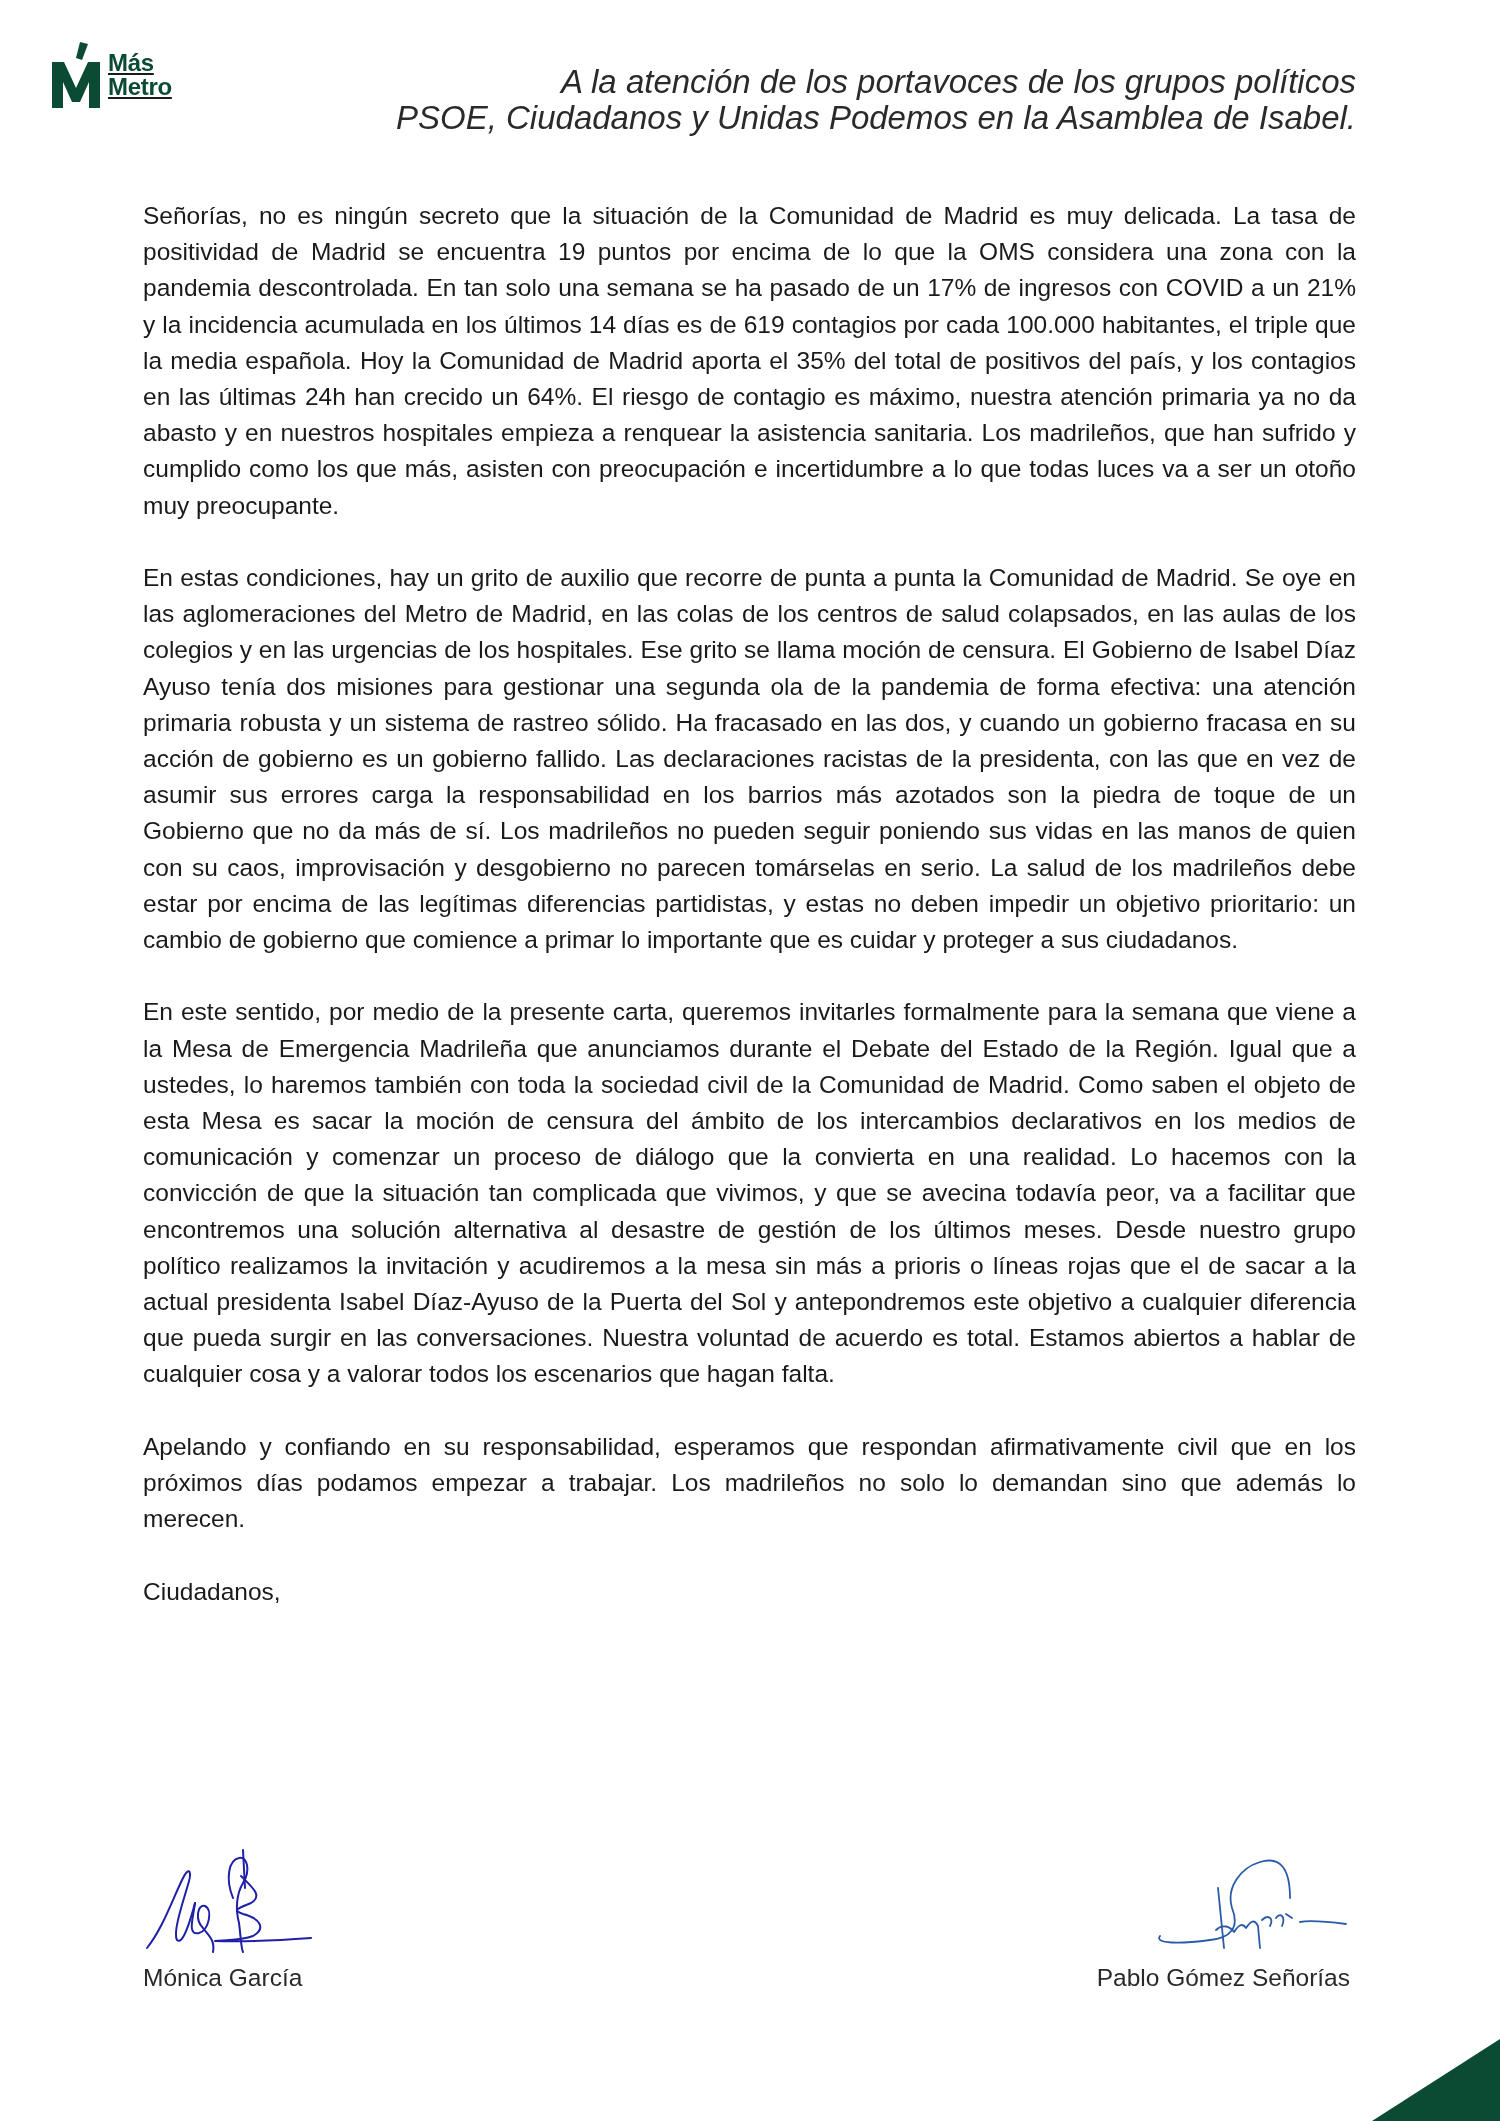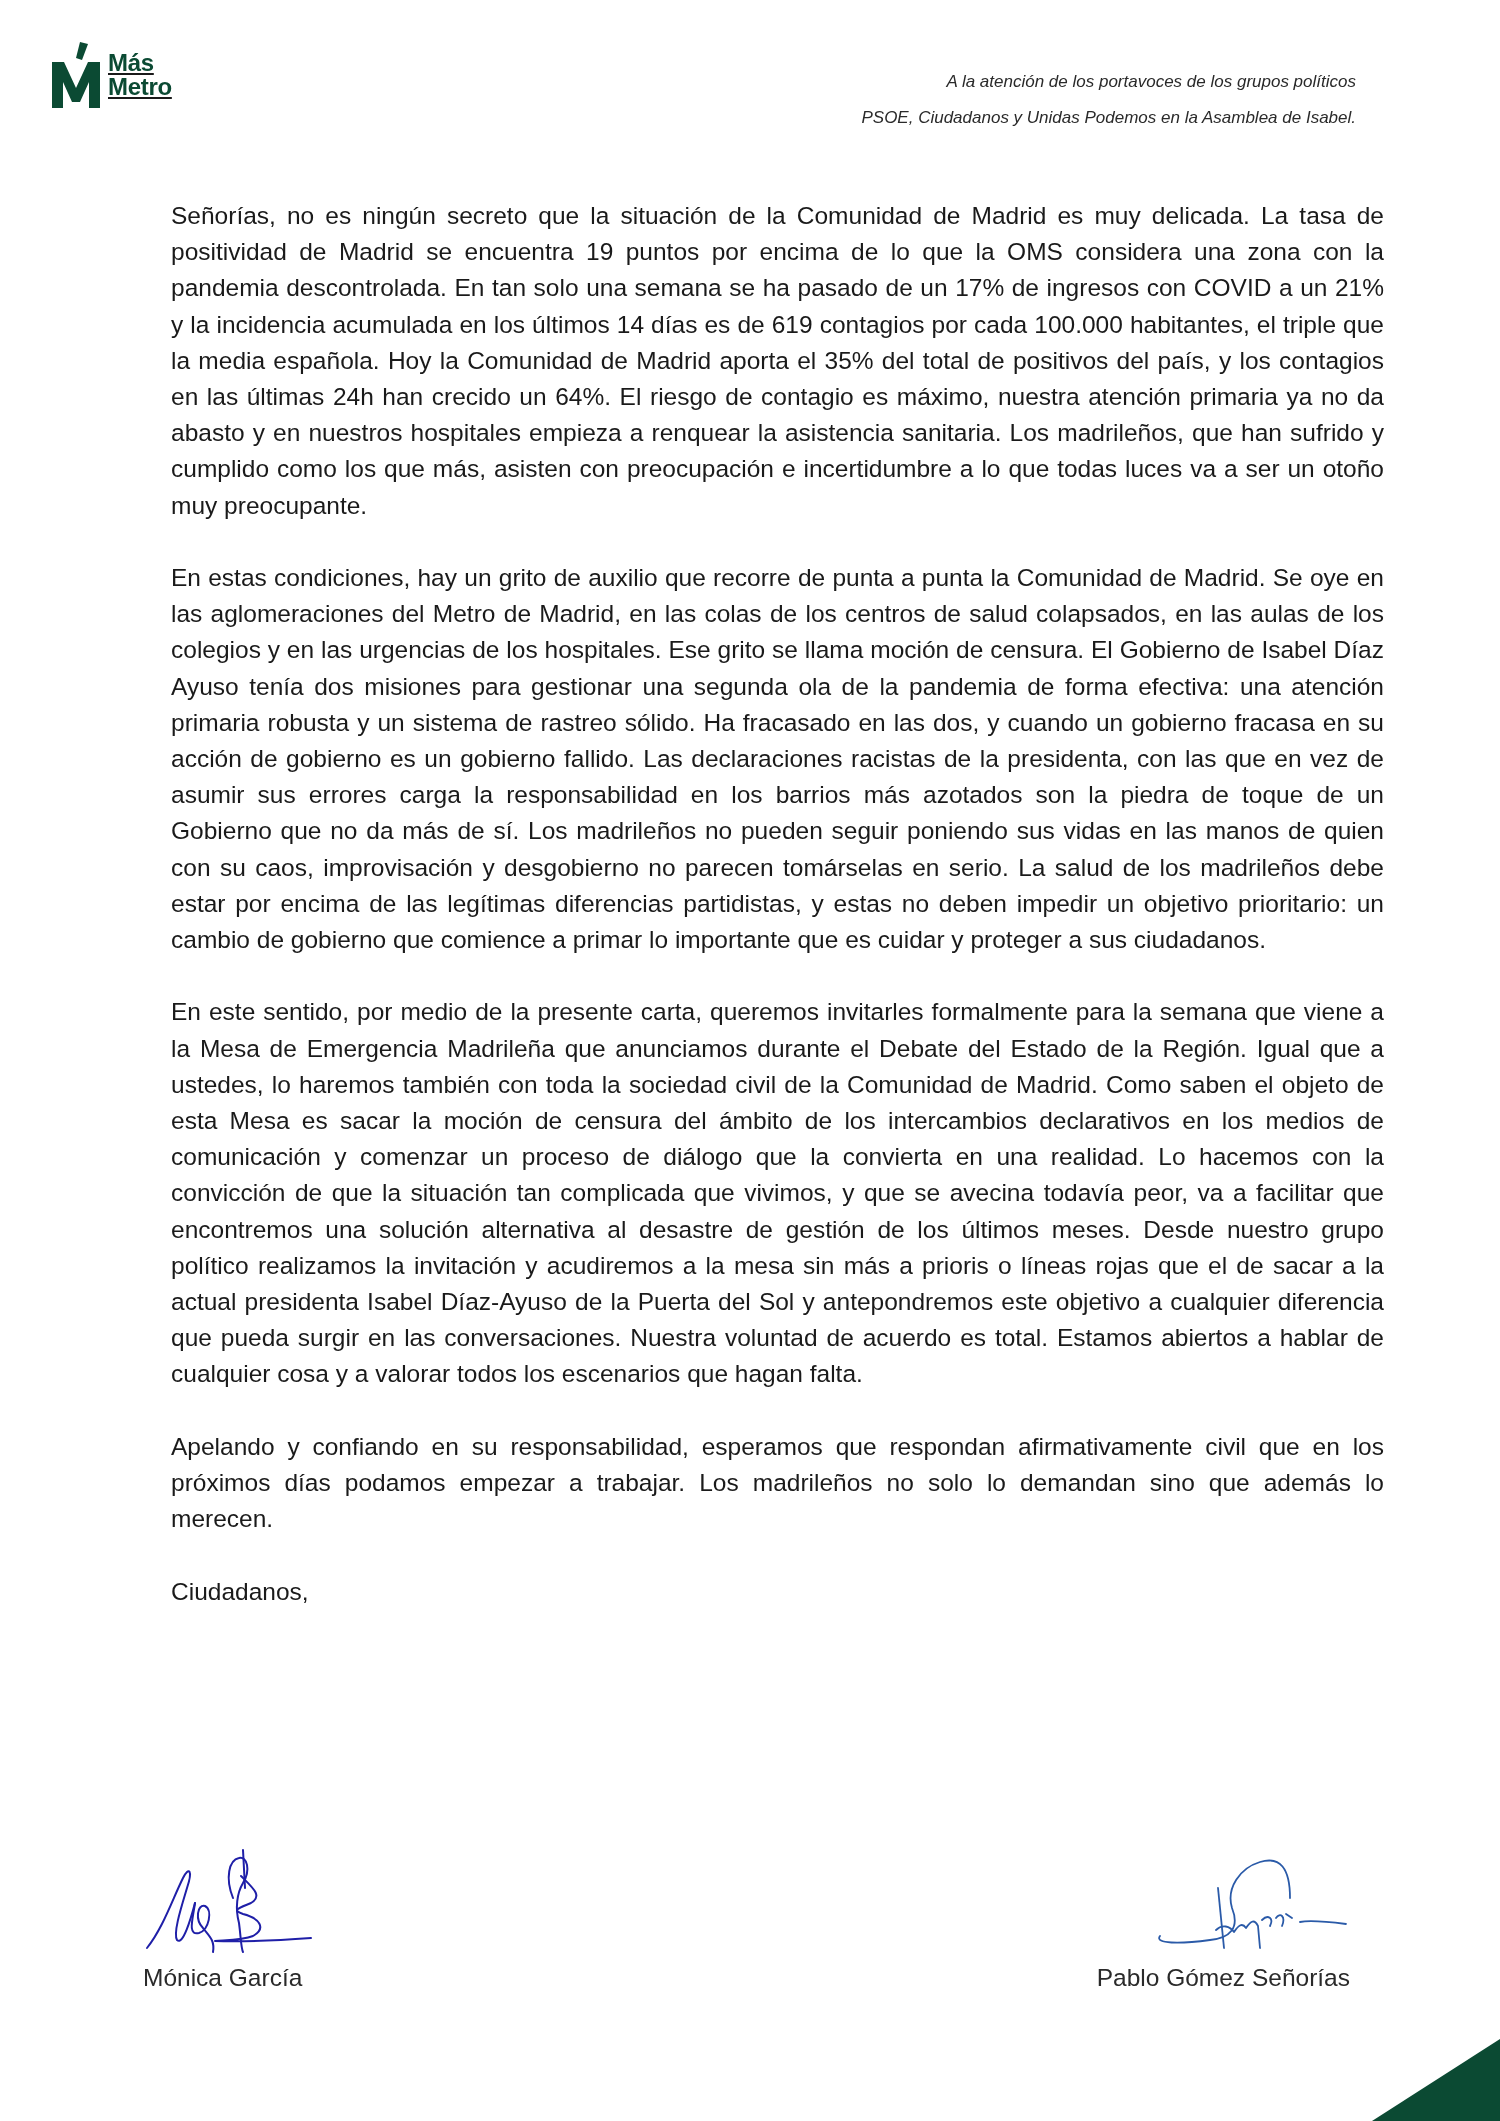--- a/index.html
+++ b/index.html
@@ -2,23 +2,23 @@
 <html><head>
   <meta charset="utf-8">
   <style>
     html, body { margin: 0; padding: 0; background: #ffffff; }
     body { width: 1500px; height: 2121px; position: relative; overflow: hidden;
            font-family: "Liberation Sans", "DejaVu Sans", sans-serif; color: #1a1a1a; }
     .logo { position: absolute; left: 52px; top: 42px; display: flex; align-items: center; gap: 8px; text-decoration: underline; }
     .logo-mark { width: 48px; height: 66px; }
     .logo-text { color: #0b4a33; font-weight: bold; font-size: 24px; line-height: 24px; letter-spacing: -0.3px; }
     .recipient { position: absolute; right: 144px; top: 64px; text-align: right;
-                 font-style: italic; font-size: 17px; line-height: 36px; color: #2a2a2a; }
+                 font-style: italic; font-size: 33px; line-height: 36px; color: #2a2a2a; }
     .body { position: absolute; left: 143px; top: 198px; width: 1213px;
-            font-size: 24.5px; line-height: 36.2px; margin-left: 28px; }
+            font-size: 24.5px; line-height: 36.2px; }
     .body p { margin: 0 0 36.2px 0; text-align: justify; }
     .closing { margin: 0; }
     .sig { position: absolute; }
     .sig-left { left: 143px; top: 1848px; }
     .sig-right { right: 150px; top: 1848px; text-align: right; }
     .sig svg { display: block; }
     .sig-name { font-size: 24.5px; color: #2a2a2a; margin-top: 8px; }
     .sig-right .sig-name { margin-top: 8px; }
     .corner { position: absolute; right: 0; bottom: 0; width: 128px; height: 82px; }
   </style>

